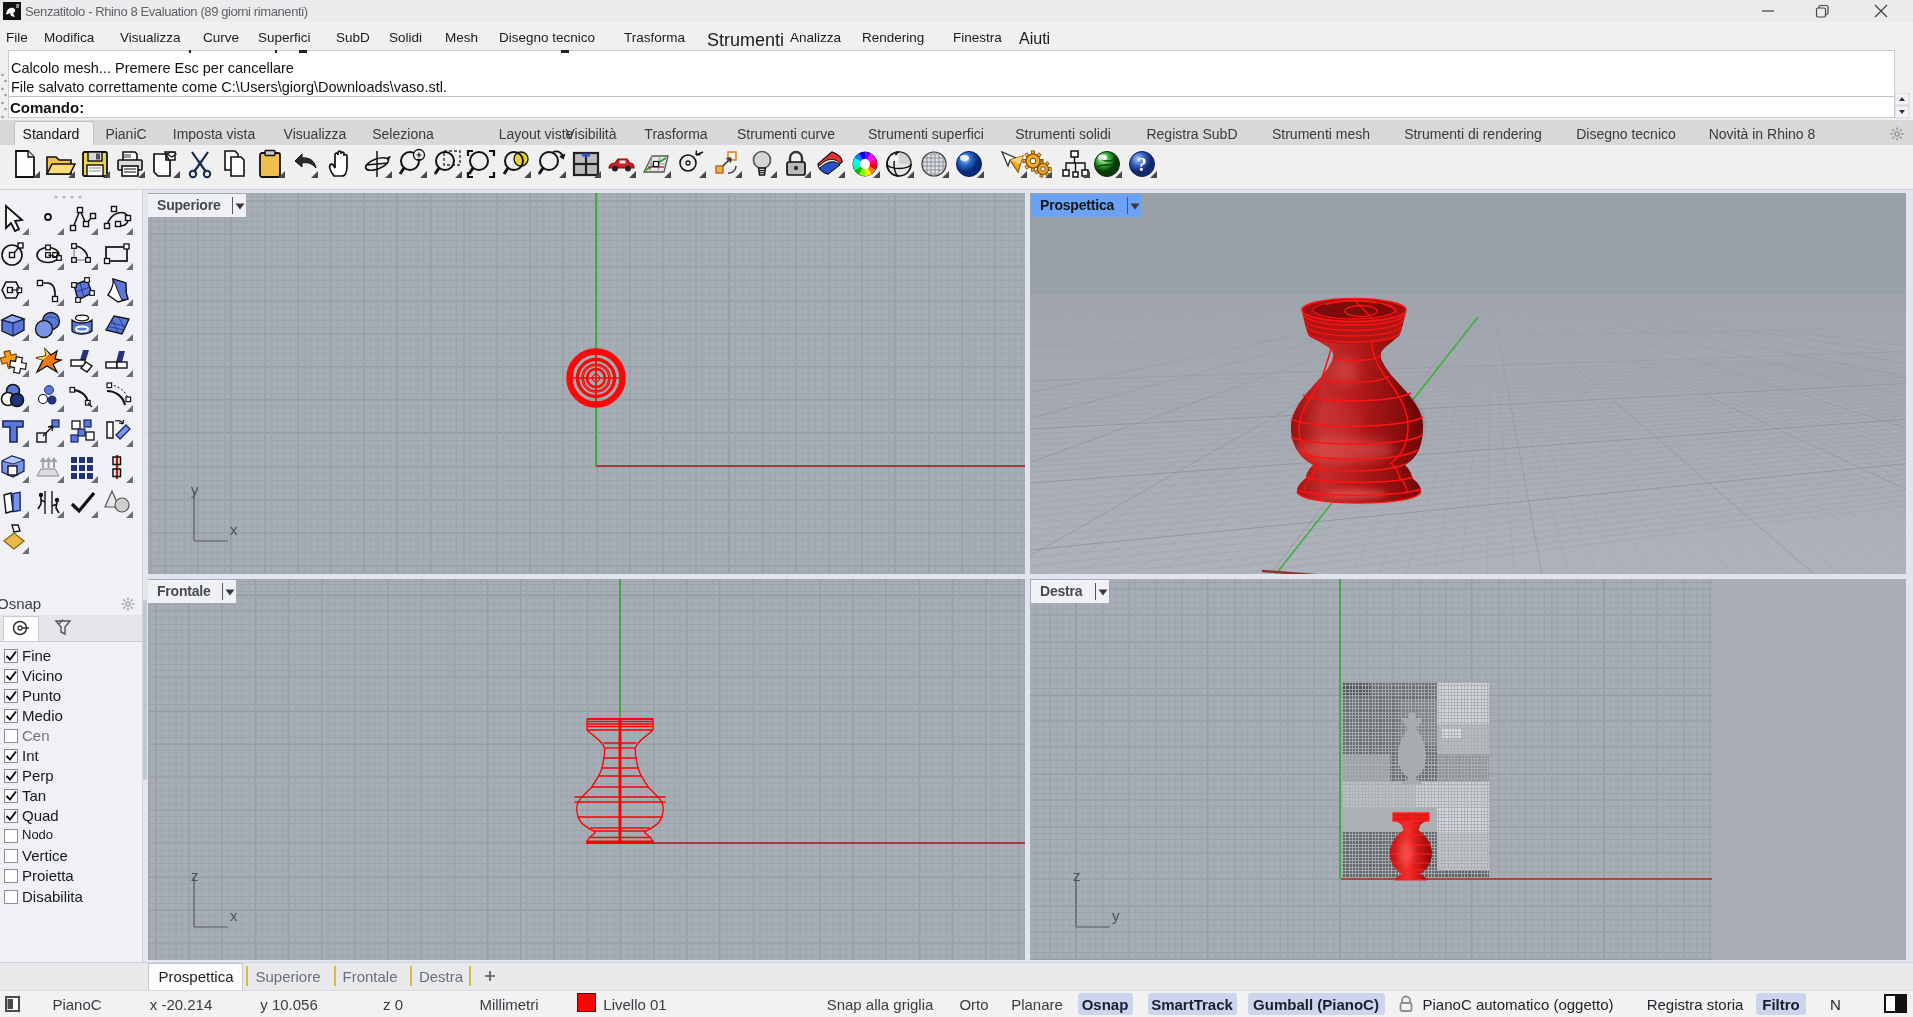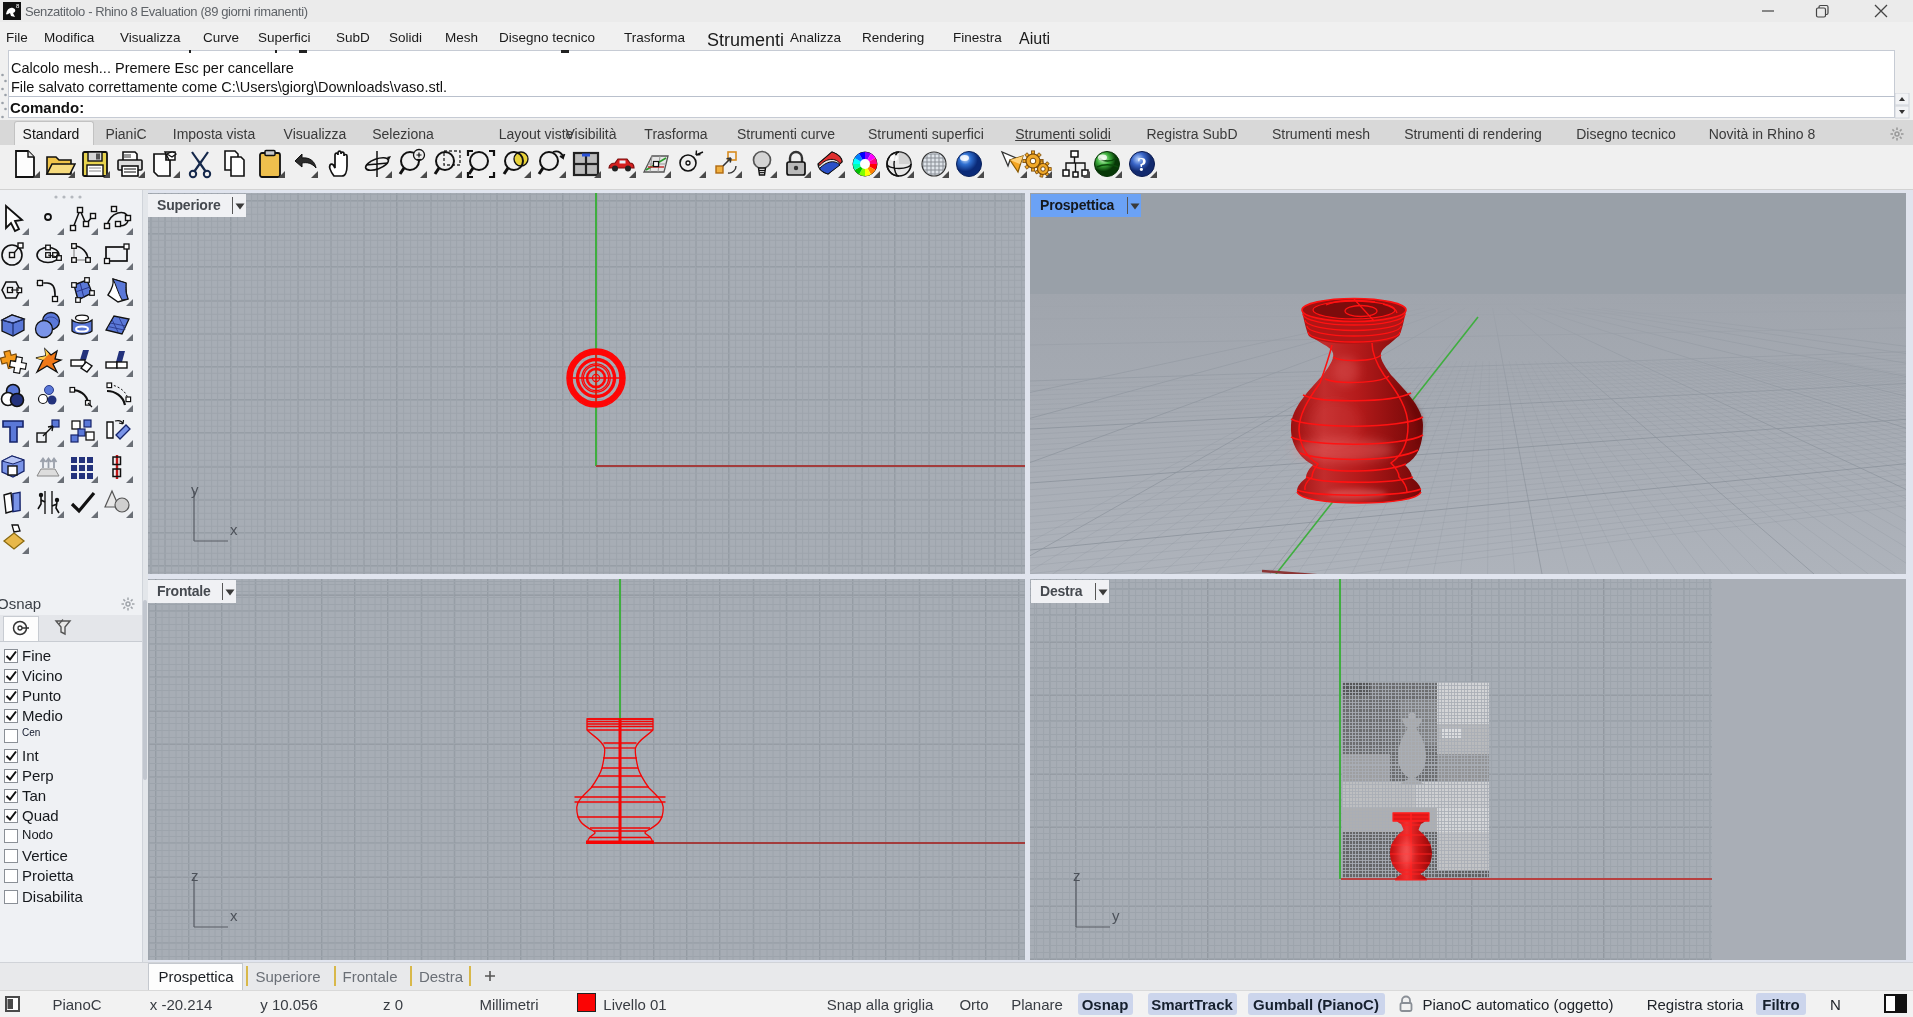--- a/index.html
+++ b/index.html
@@ -64,21 +64,21 @@
 <div class="abs" style="left:51px;top:126px;transform:translateX(-50%);font-size:14px;color:#111;white-space:nowrap;">Standard</div>
 <div class="abs" style="left:126px;top:126px;transform:translateX(-50%);font-size:14px;color:#3a3a3a;white-space:nowrap;">PianiC</div>
 <div class="abs" style="left:214px;top:126px;transform:translateX(-50%);font-size:14px;color:#3a3a3a;white-space:nowrap;">Imposta vista</div>
 <div class="abs" style="left:315px;top:126px;transform:translateX(-50%);font-size:14px;color:#3a3a3a;white-space:nowrap;">Visualizza</div>
 <div class="abs" style="left:403px;top:126px;transform:translateX(-50%);font-size:14px;color:#3a3a3a;white-space:nowrap;">Seleziona</div>
 <div class="abs" style="left:500px;top:126px;transform:translateX(-50%);font-size:14px;color:#3a3a3a;white-space:nowrap;margin-left:36px;">Layout viste</div>
 <div class="abs" style="left:591px;top:126px;transform:translateX(-50%);font-size:14px;color:#3a3a3a;white-space:nowrap;">Visibilità</div>
 <div class="abs" style="left:676px;top:126px;transform:translateX(-50%);font-size:14px;color:#3a3a3a;white-space:nowrap;">Trasforma</div>
 <div class="abs" style="left:786px;top:126px;transform:translateX(-50%);font-size:14px;color:#3a3a3a;white-space:nowrap;">Strumenti curve</div>
 <div class="abs" style="left:926px;top:126px;transform:translateX(-50%);font-size:14px;color:#3a3a3a;white-space:nowrap;">Strumenti superfici</div>
-<div class="abs" style="left:1063px;top:126px;transform:translateX(-50%);font-size:14px;color:#3a3a3a;white-space:nowrap;text-decoration:underline;">Strumenti solidi</div>
+<div class="abs" style="left:1063px;top:126px;transform:translateX(-50%);font-size:14px;color:#3a3a3a;white-space:nowrap;">Strumenti solidi</div>
 <div class="abs" style="left:1192px;top:126px;transform:translateX(-50%);font-size:14px;color:#3a3a3a;white-space:nowrap;">Registra SubD</div>
 <div class="abs" style="left:1321px;top:126px;transform:translateX(-50%);font-size:14px;color:#3a3a3a;white-space:nowrap;">Strumenti mesh</div>
 <div class="abs" style="left:1473px;top:126px;transform:translateX(-50%);font-size:14px;color:#3a3a3a;white-space:nowrap;">Strumenti di rendering</div>
 <div class="abs" style="left:1626px;top:126px;transform:translateX(-50%);font-size:14px;color:#3a3a3a;white-space:nowrap;">Disegno tecnico</div>
 <div class="abs" style="left:1762px;top:126px;transform:translateX(-50%);font-size:14px;color:#3a3a3a;white-space:nowrap;">Novità in Rhino 8</div>
 <svg class="abs" style="left:1890px;top:127px" width="14" height="14" viewBox="0 0 14 14">
     <circle cx="7" cy="7" r="2" fill="none" stroke="#9a9a9a" stroke-width="1.5"></circle>
     <g stroke="#9a9a9a" stroke-width="1.6">
       <line x1="7" y1="0.5" x2="7" y2="3"></line>
       <line x1="7" y1="11" x2="7" y2="13.5"></line>
@@ -722,21 +722,21 @@
 <svg class="abs" style="left:4px;top:689px" width="14" height="14" viewBox="0 0 14 14">
     <path d="M2.5 7 L6 10.5 L12 2.5" fill="none" stroke="#111" stroke-width="2"></path>
   </svg>
 <div class="abs" style="left:22px;top:687px;font-size:15px;color:#15181c;">Punto</div>
 <div class="abs" style="left:4px;top:709px;width:14px;height:14px;background:#fff;border:1px solid #8a8f96;"></div>
 <svg class="abs" style="left:4px;top:709px" width="14" height="14" viewBox="0 0 14 14">
     <path d="M2.5 7 L6 10.5 L12 2.5" fill="none" stroke="#111" stroke-width="2"></path>
   </svg>
 <div class="abs" style="left:22px;top:707px;font-size:15px;color:#15181c;">Medio</div>
 <div class="abs" style="left:4px;top:729px;width:14px;height:14px;background:#fff;border:1px solid #8a8f96;"></div>
-<div class="abs" style="left:22px;top:727px;font-size:10px;color:#0f172a;">Cen</div>
+<div class="abs" style="left:22px;top:727px;font-size:15px;color:#737373;">Cen</div>
 <div class="abs" style="left:4px;top:749px;width:14px;height:14px;background:#fff;border:1px solid #8a8f96;"></div>
 <svg class="abs" style="left:4px;top:749px" width="14" height="14" viewBox="0 0 14 14">
     <path d="M2.5 7 L6 10.5 L12 2.5" fill="none" stroke="#111" stroke-width="2"></path>
   </svg>
 <div class="abs" style="left:22px;top:747px;font-size:15px;color:#15181c;">Int</div>
 <div class="abs" style="left:4px;top:769px;width:14px;height:14px;background:#fff;border:1px solid #8a8f96;"></div>
 <svg class="abs" style="left:4px;top:769px" width="14" height="14" viewBox="0 0 14 14">
     <path d="M2.5 7 L6 10.5 L12 2.5" fill="none" stroke="#111" stroke-width="2"></path>
   </svg>
 <div class="abs" style="left:22px;top:767px;font-size:15px;color:#15181c;">Perp</div>

